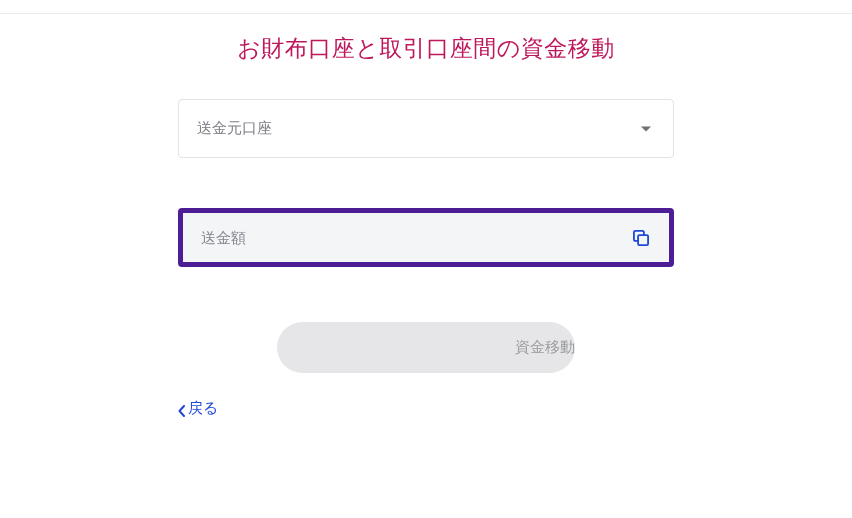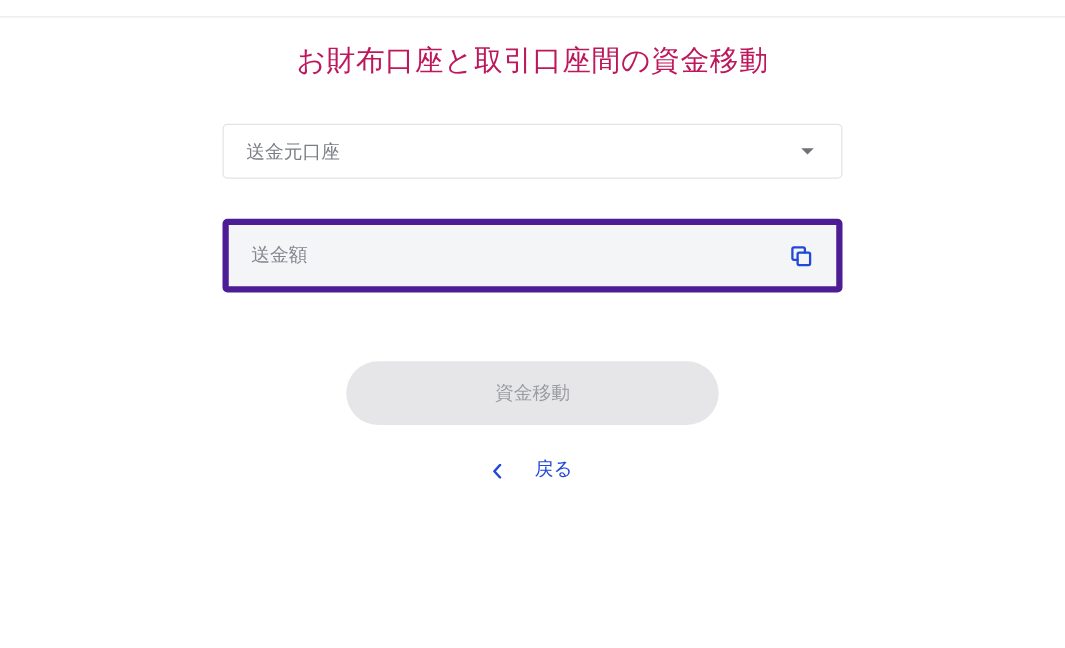--- a/index.html
+++ b/index.html
@@ -26,29 +26,29 @@
       padding-top: 33px;
       letter-spacing: 0.5px;
     }
     .form {
       width: 496px;
       margin: 35px auto 0;
     }
     .select-box {
       position: relative;
       width: 100%;
-      height: 44px;
+      height: 59px;
       border: 1px solid #e2e3e6;
       border-radius: 4px;
       background: #ffffff;
       display: flex;
       align-items: center;
       padding: 0 18px;
       cursor: pointer;
-      margin-bottom: 32px;
+      margin-bottom: 50px;
     }
     .select-label {
       color: #7b7e84;
       font-size: 15px;
     }
     .caret {
       position: absolute;
       right: 22px;
       top: 50%;
       transform: translateY(-50%);
@@ -94,26 +94,26 @@
       display: block;
       width: 298px;
       height: 51px;
       margin: 0 auto;
       border: none;
       border-radius: 26px;
       background: #e6e6e8;
       color: #9a9ca0;
       font-size: 15px;
       cursor: not-allowed;
+      text-align: right;
     }
     .back-link {
       display: flex;
       align-items: center;
-      justify-content: center;
-      gap: 26px;
+      gap: 2px;
       margin-top: 26px;
       cursor: pointer;
     }
     .back-chevron {
       width: 8px;
       height: 12px;
     }
     .back-text {
       color: #2048d9;
       font-size: 15px;

